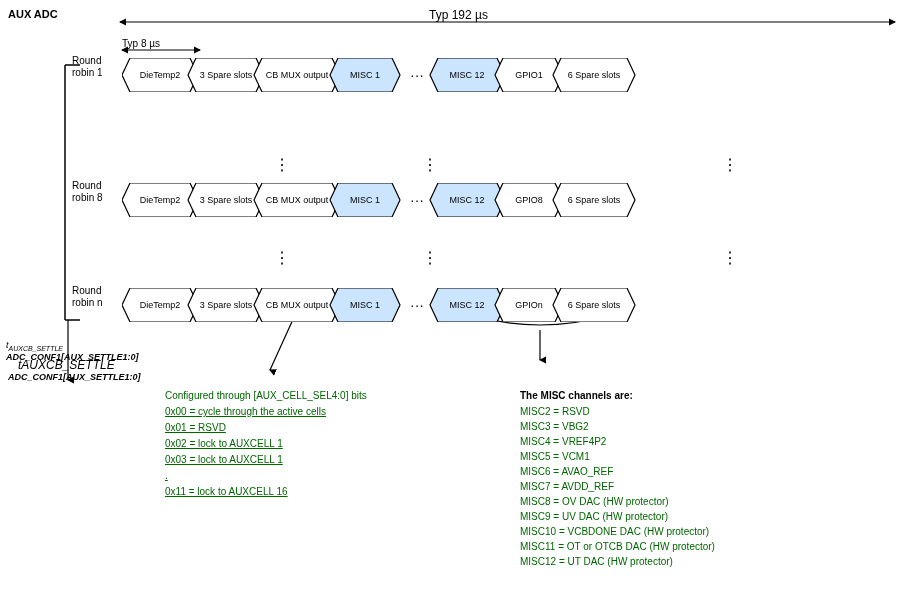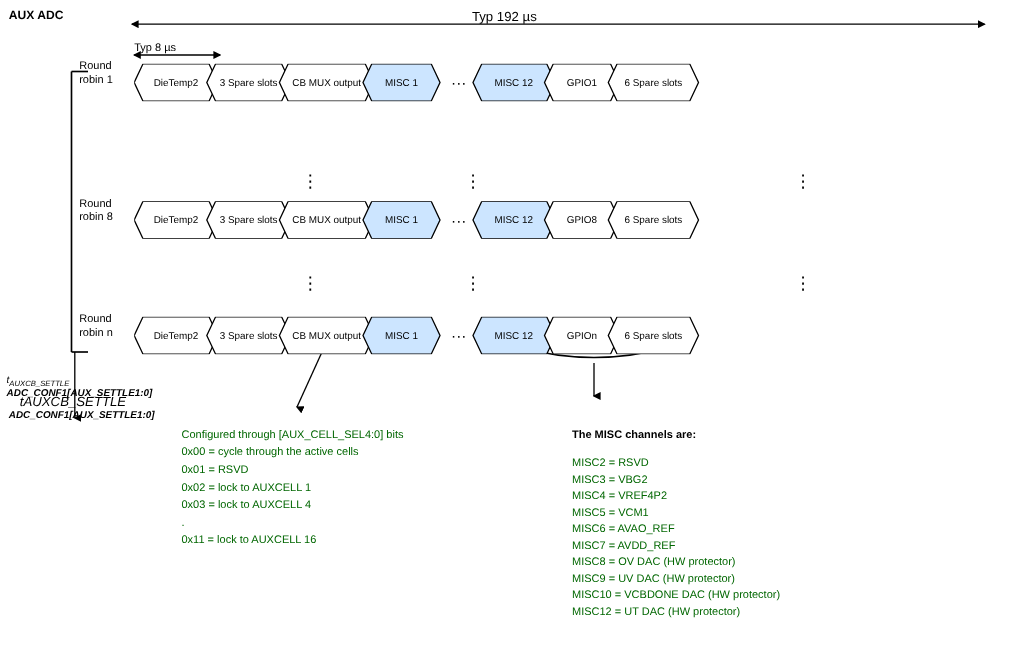--- a/index.html
+++ b/index.html
@@ -160,42 +160,43 @@
       <text x="472" y="20" font-size="9" text-anchor="middle" fill="#000">6 Spare slots</text>
     </svg>
   </div>
 
   <div style="position:absolute;top:358px;left:18px;font-size:12px;color:#000;font-style:italic;">tAUXCB_SETTLE</div>
 
   <div style="position:absolute;top:372px;left:8px;font-size:9px;color:#000;font-style:italic;font-weight:bold;">ADC_CONF1[AUX_SETTLE1:0]</div>
 
   <div style="position:absolute;top:390px;left:165px;width:270px;">
     <div style="font-size:10px;color:#006600;margin-bottom:3px;">Configured through [AUX_CELL_SEL4:0] bits</div>
-    <div style="font-size:10px;color:#006600;line-height:1.6;" id="conf-lines-container">
+    <div style="font-size:10px;color:#006600;line-height:1.6;text-decoration:underline;" id="conf-lines-container">
         <div>0x00 = cycle through the active cells</div>
         <div>0x01 = RSVD</div>
         <div>0x02 = lock to AUXCELL 1</div>
-        <div>0x03 = lock to AUXCELL 4</div>
+        <div>0x03 = lock to AUXCELL 1</div>
         <div>.</div>
         <div>0x11 = lock to AUXCELL 16</div>
       </div>
   </div>
 
   <div style="position:absolute;top:390px;left:520px;width:380px;">
-    <div style="font-size:10px;color:#000;font-weight:bold;margin-bottom:13px;">The MISC channels are:</div>
+    <div style="font-size:10px;color:#000;font-weight:bold;margin-bottom:3px;">The MISC channels are:</div>
     <div style="font-size:10px;color:#006600;line-height:1.5;" id="misc-lines-container">
         <div>MISC2 = RSVD</div>
         <div>MISC3 = VBG2</div>
         <div>MISC4 = VREF4P2</div>
         <div>MISC5 = VCM1</div>
         <div>MISC6 = AVAO_REF</div>
         <div>MISC7 = AVDD_REF</div>
         <div>MISC8 = OV DAC (HW protector)</div>
         <div>MISC9 = UV DAC (HW protector)</div>
         <div>MISC10 = VCBDONE DAC (HW protector)</div>
+        <div>MISC11 = OT or OTCB DAC (HW protector)</div>
         <div>MISC12 = UT DAC (HW protector)</div>
       </div>
   </div>
 
   <div style="position:absolute;top:340px;left:6px;font-size:9px;color:#000;font-style:italic;">t<sub style="font-size:7px;">AUXCB_SETTLE</sub></div>
 
   <div style="position:absolute;top:352px;left:6px;font-size:9px;color:#000;font-style:italic;font-weight:bold;">ADC_CONF1[AUX_SETTLE1:0]</div>
 
 </div>
 

